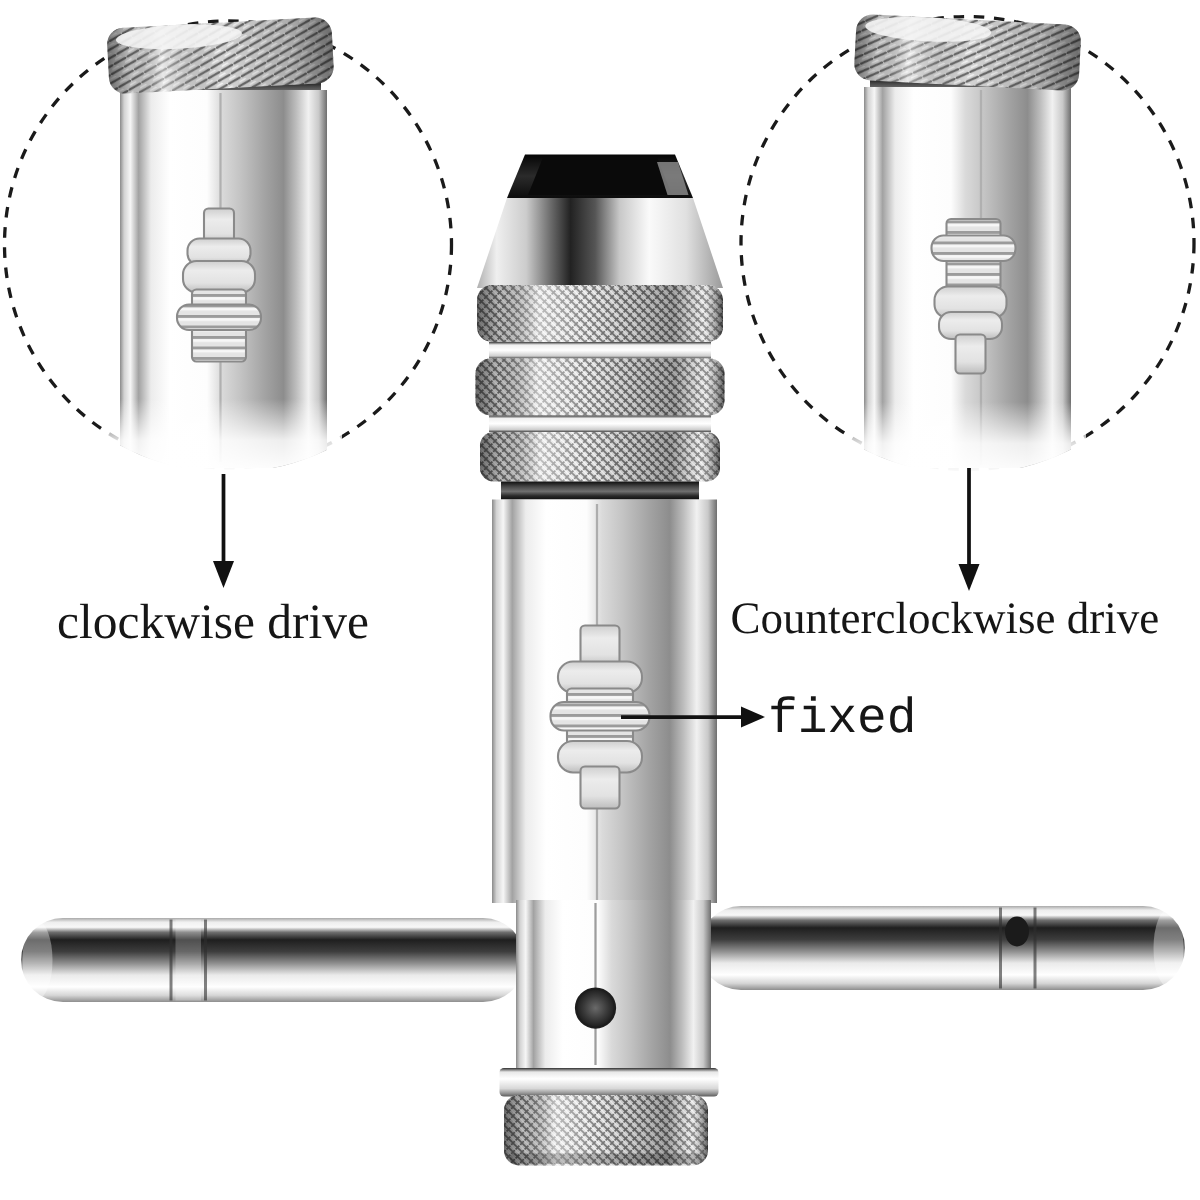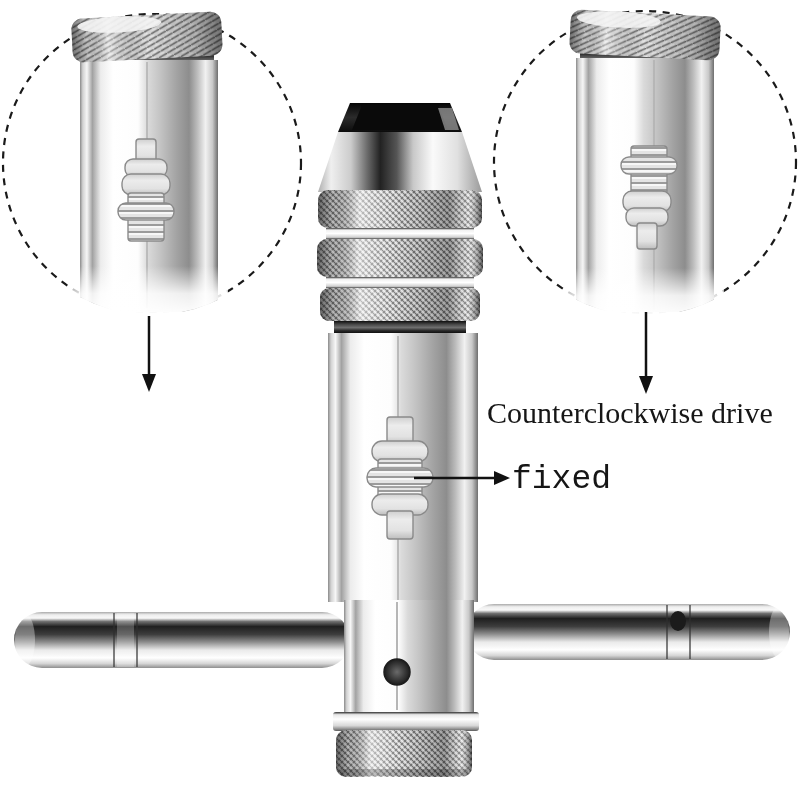--- a/index.html
+++ b/index.html
@@ -268,15 +268,16 @@
       <rect x="387" y="511" width="26" height="28" rx="3" fill="url(#switchV)"></rect>
     </g>
 
     <g>
       <line x1="414" y1="478" x2="496" y2="478" stroke="#111111" stroke-width="2.5"></line>
       <polygon points="494,471 494,485 510,478" fill="#111111"></polygon>
     </g>
   </g>
 </svg>
 
+  <div class="callout-label label-left">clockwise drive</div>
   <div class="callout-label label-right">Counterclockwise drive</div>
   <div class="callout-label label-fixed">fixed</div>
 </div>
 
 </body></html>

